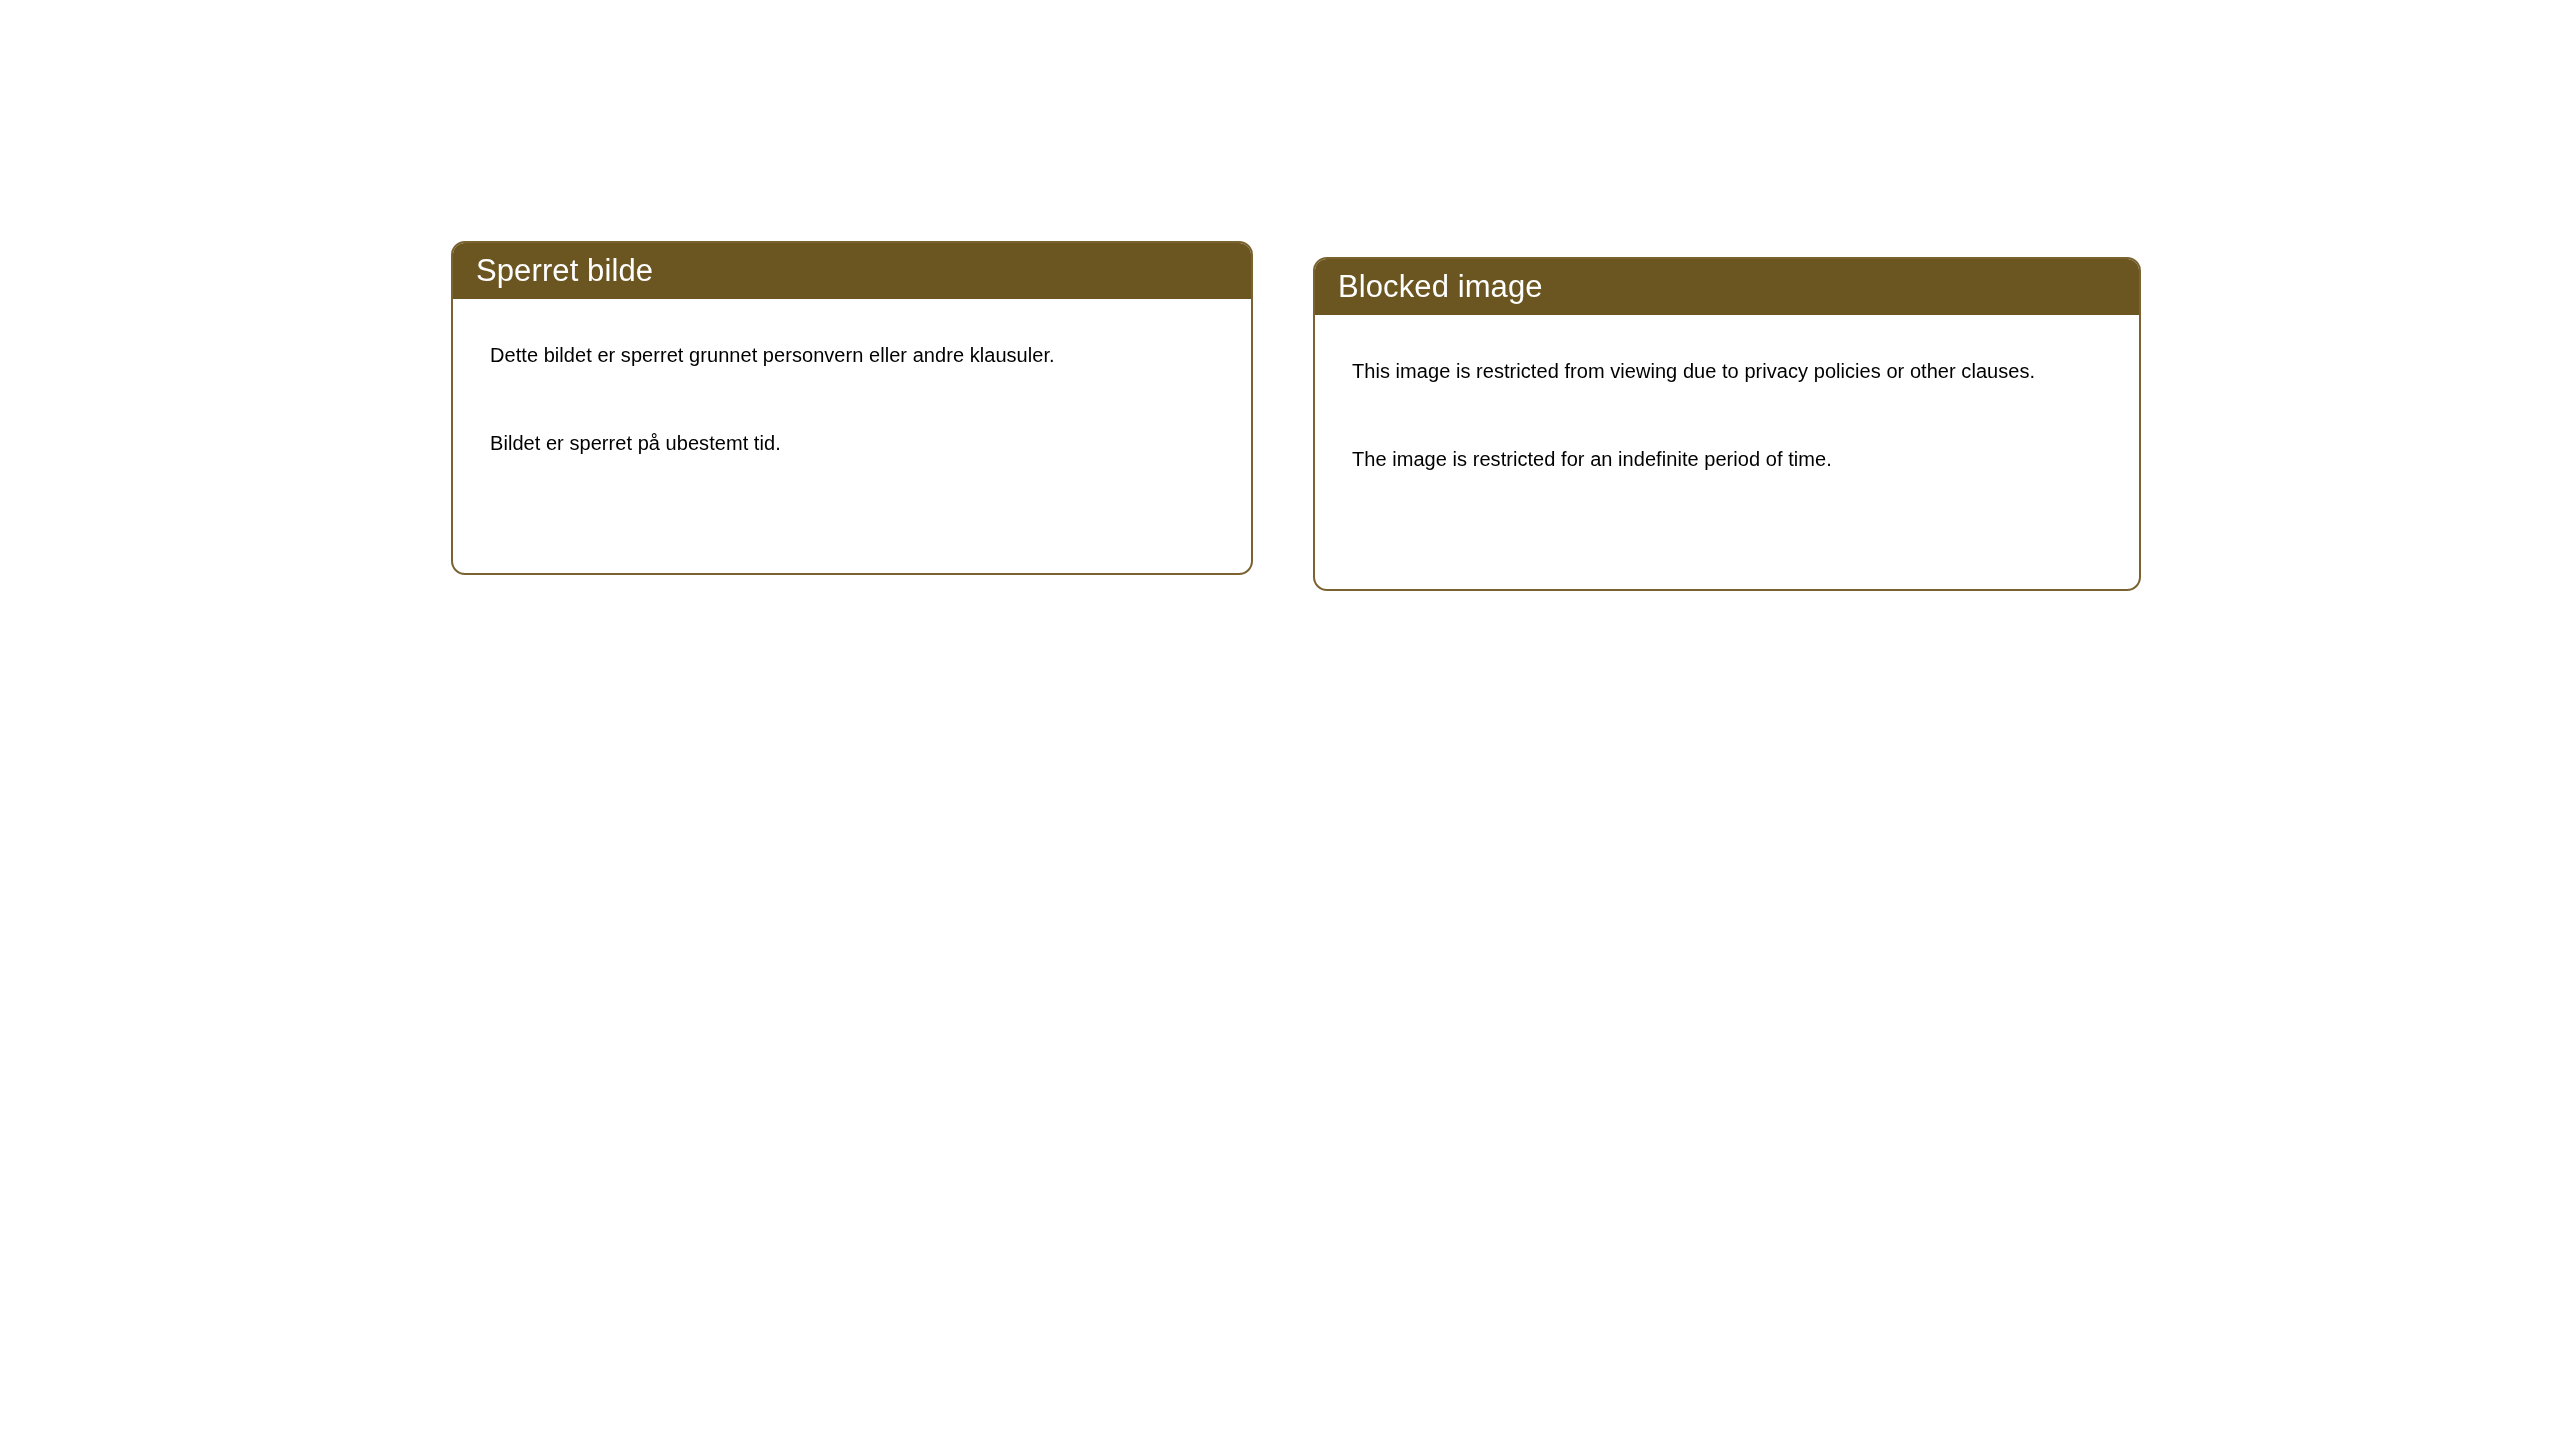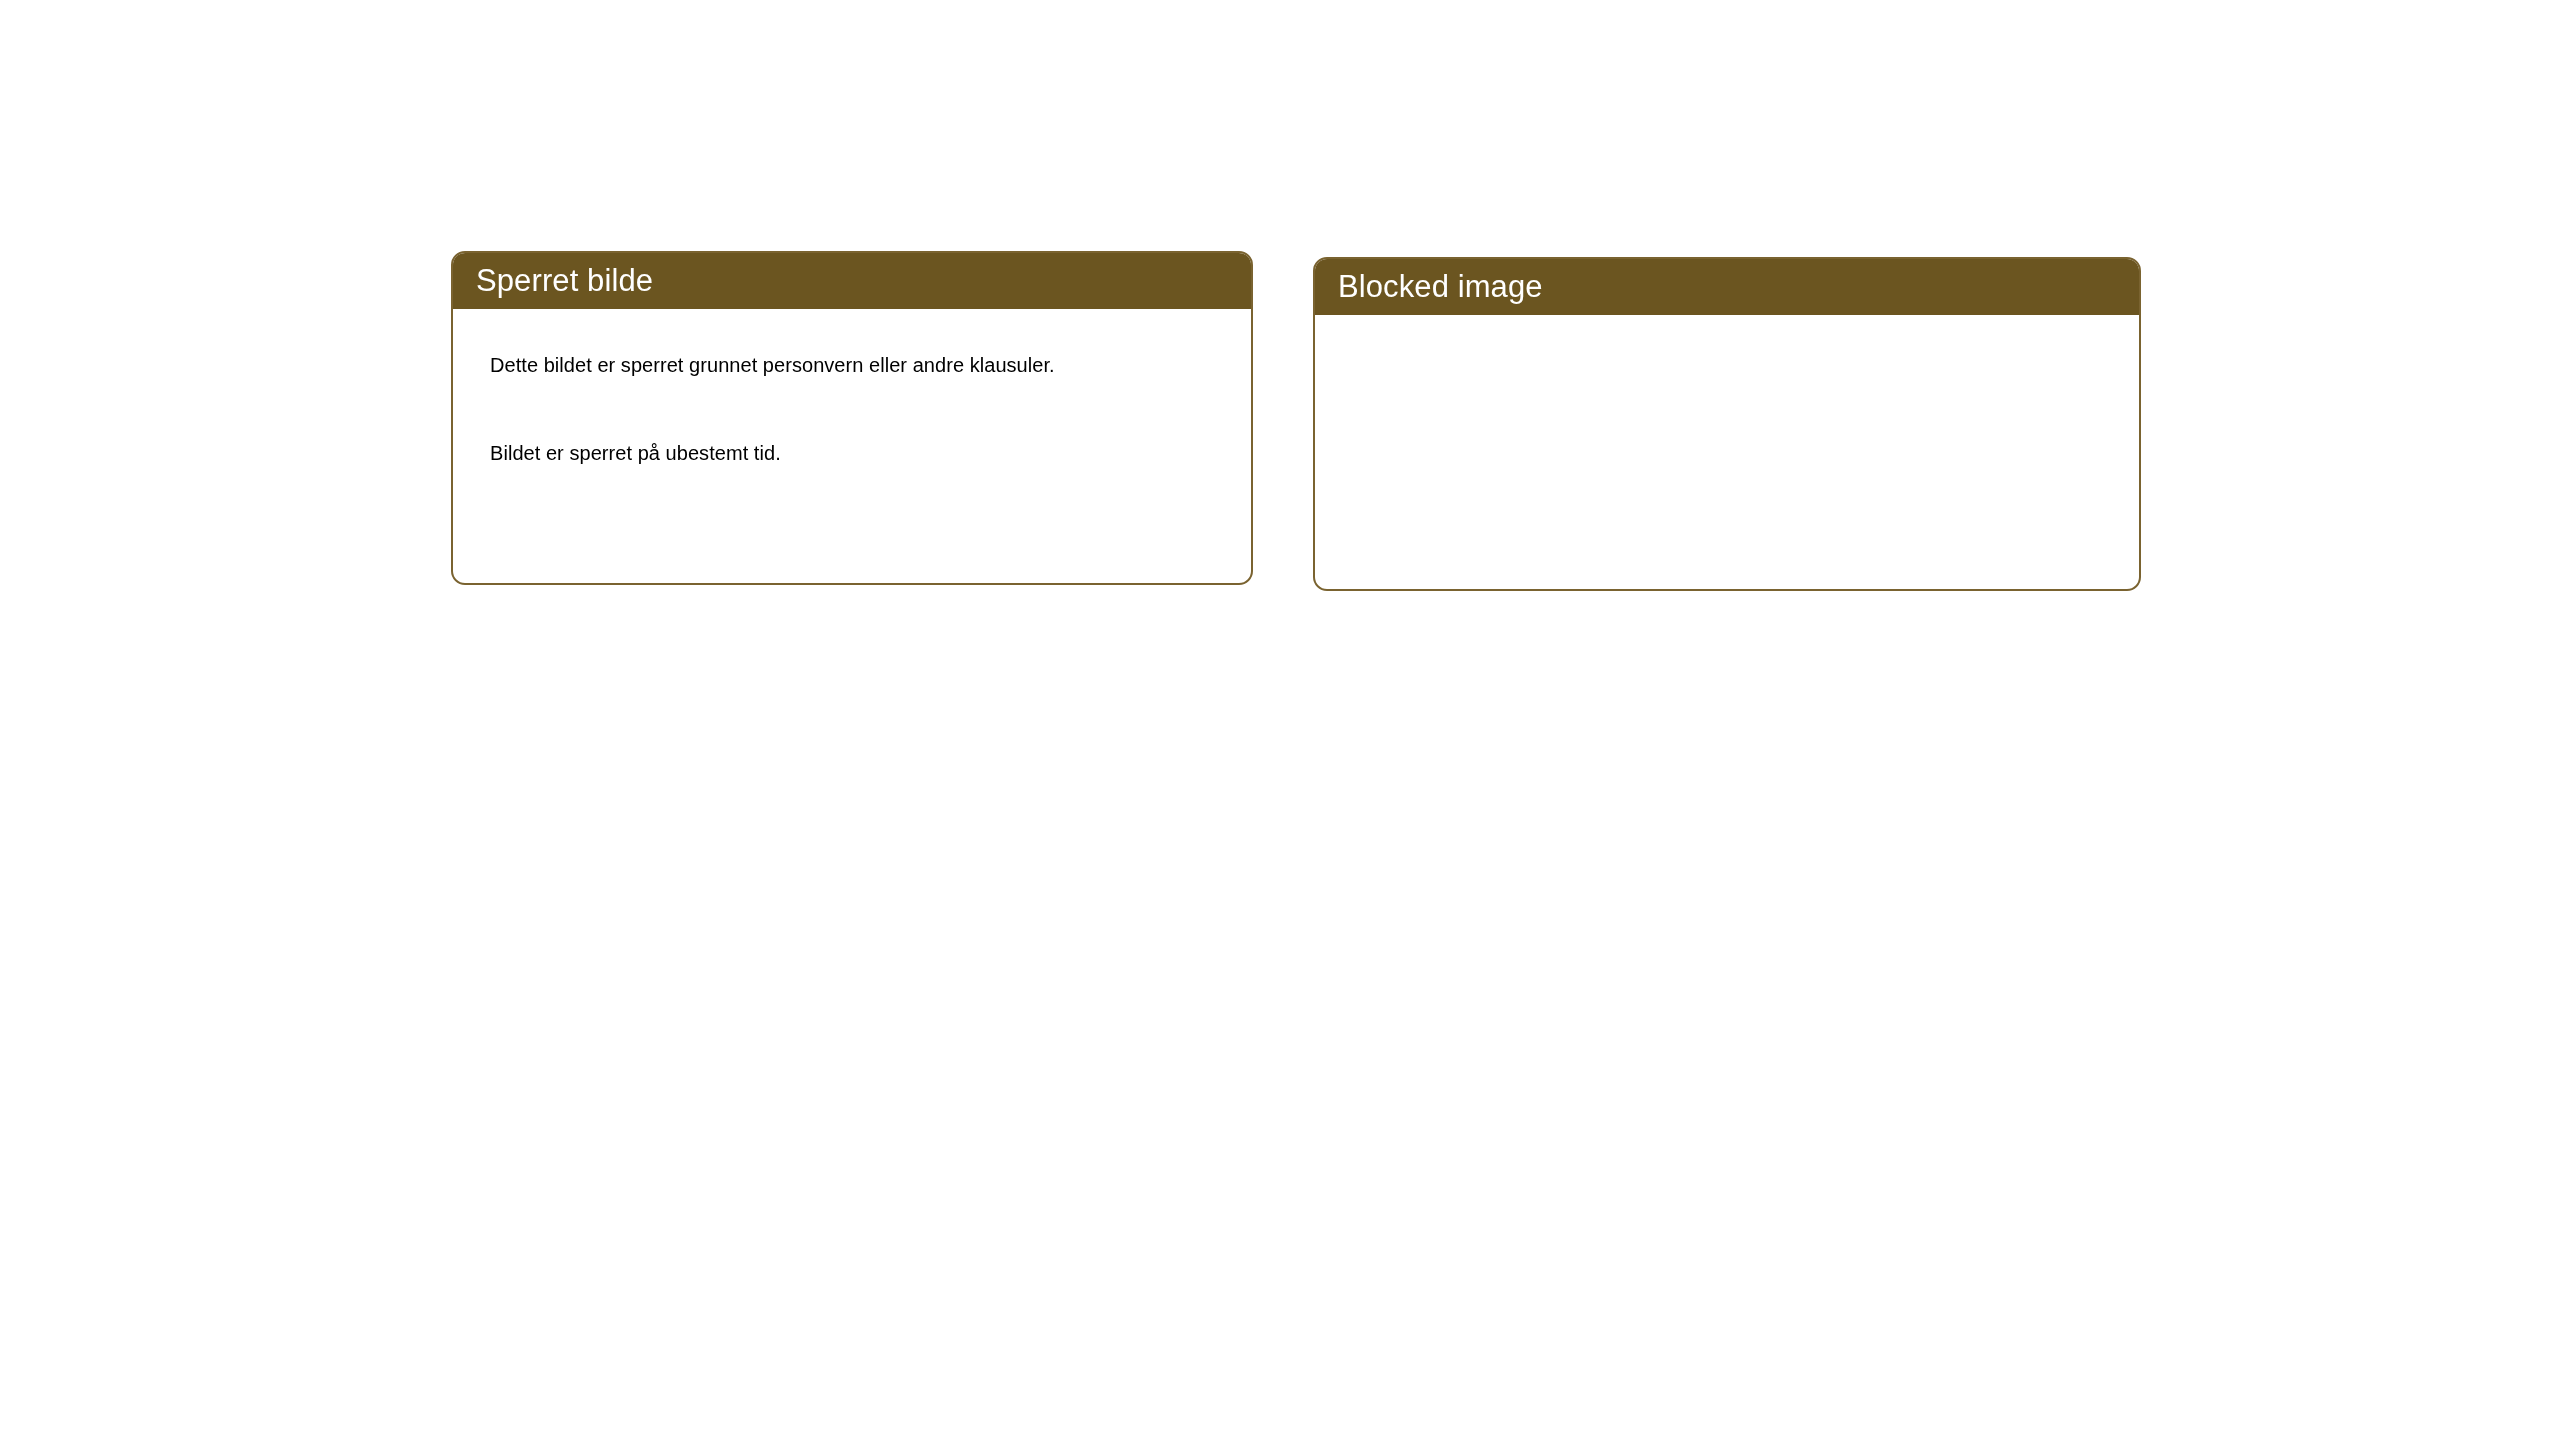--- a/index.html
+++ b/index.html
@@ -27,21 +27,21 @@
     position: absolute;
     box-sizing: border-box;
     background: #ffffff;
     border: 2px solid #7a6330;
     border-radius: 14px;
     overflow: hidden;
   }
 
   .card-no {            
     left: 451px;
-    top: 251px;
+    top: 241px;
     width: 802px;
     height: 334px;
   }
 
   .card-en {            
     left: 1313px;
     top: 257px;
     width: 828px;
     height: 334px;
   }
@@ -96,15 +96,19 @@
     <div class="card-body">
       <p>Dette bildet er sperret grunnet personvern eller andre klausuler.</p>
       <p class="spaced">Bildet er sperret på ubestemt tid.</p>
     </div>
   </div>
 
   <div class="notice-card card-en">
     <div class="card-header">
       <span class="card-title">Blocked image</span>
     </div>
+    <div class="card-body">
+      <p>This image is restricted from viewing due to privacy policies or other clauses.</p>
+      <p class="spaced">The image is restricted for an indefinite period of time.</p>
+    </div>
   </div>
 
 </div>
 
 </body></html>

